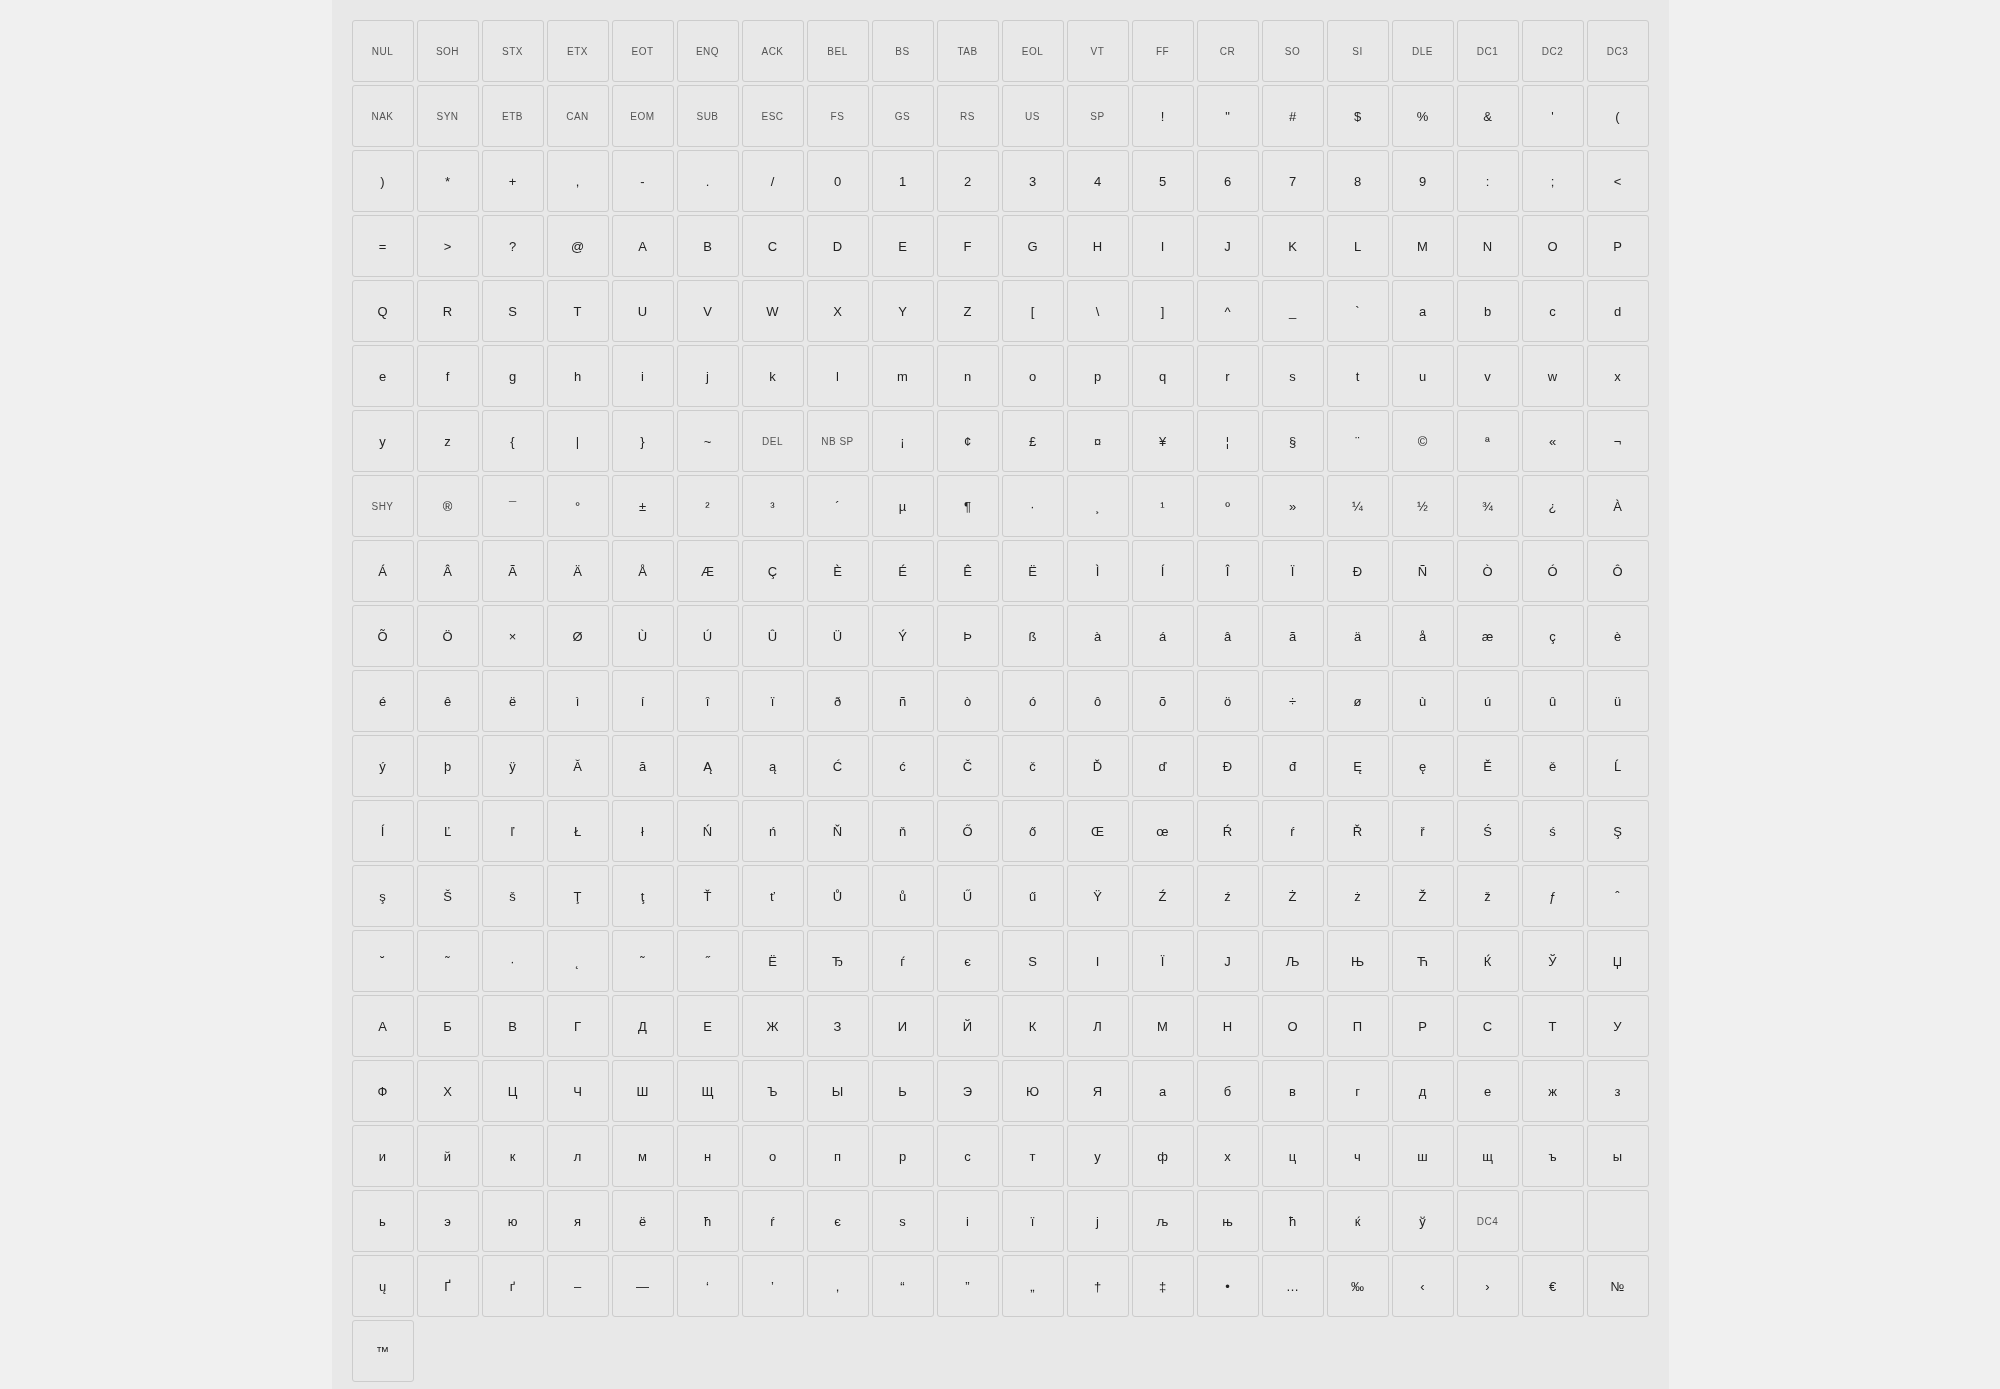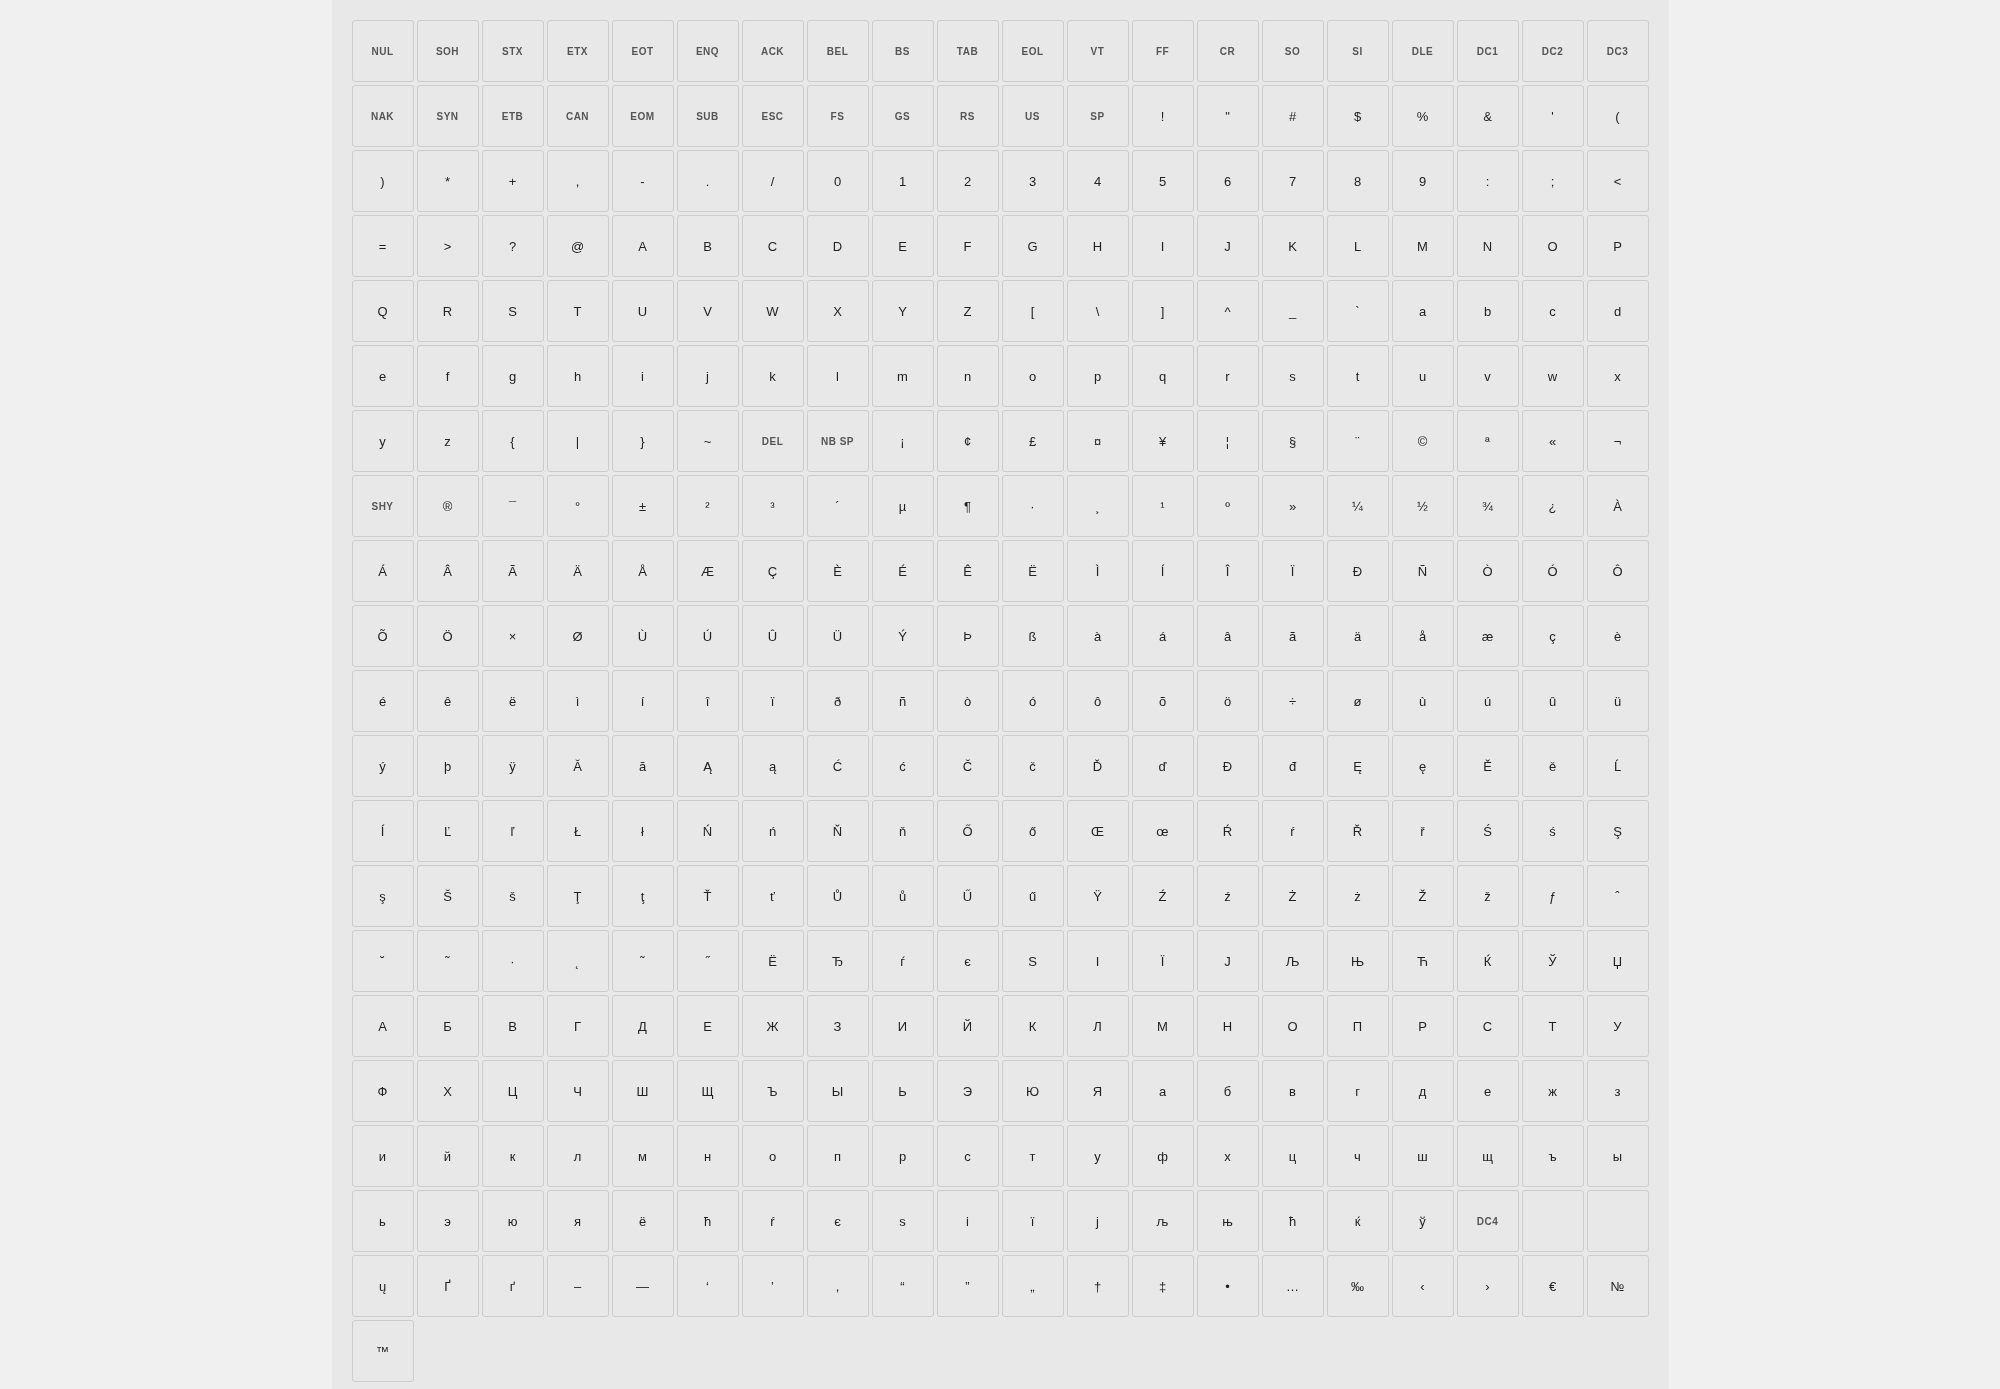--- a/index.html
+++ b/index.html
@@ -29,21 +29,20 @@
       font-size: 13px;
       color: #222;
       cursor: pointer;
       user-select: none;
       border-radius: 3px;
     }
     .cell.small-text {
       font-size: 10px;
       color: #555;
       letter-spacing: 0.5px;
-      font-weight: bold;
     }
   </style>
 </head>
 <body>
 
 <div class="grid-container">
 <div class="cell small-text">NUL</div>
     <div class="cell small-text">SOH</div>
     <div class="cell small-text">STX</div>
     <div class="cell small-text">ETX</div>

